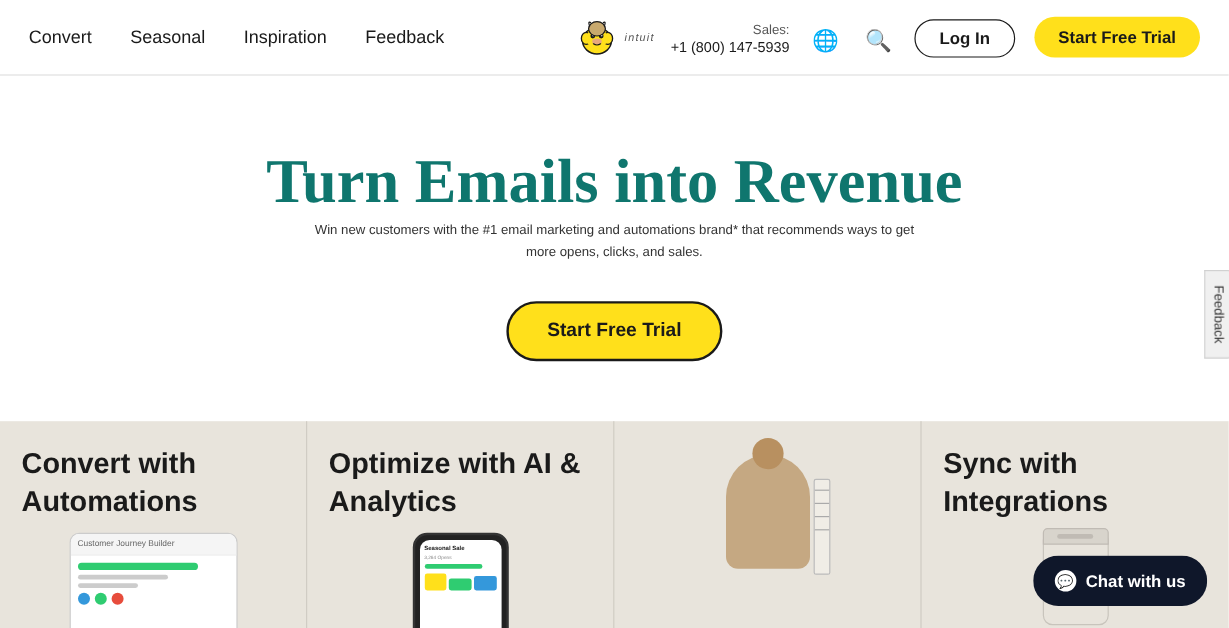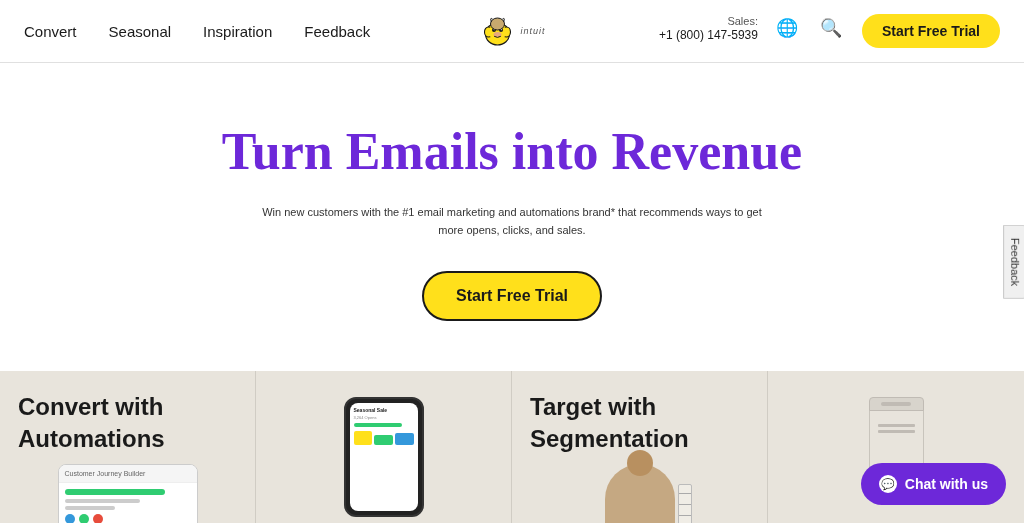--- a/index.html
+++ b/index.html
@@ -54,21 +54,21 @@
     }
     .logo-mailchimp {
       font-size: 24px;
       font-weight: 700;
       color: #1a1a1a;
       letter-spacing: -0.5px;
     }
     .nav-right {
       margin-left: auto;
       display: flex;
-      align-items: flex-start;
+      align-items: flex-end;
       gap: 16px;
     }
     .sales-info {
       text-align: right;
       line-height: 1.3;
     }
     .sales-label {
       font-size: 11px;
       color: #555;
     }
@@ -111,23 +111,23 @@
 
     
     .hero {
       background: #fff;
       text-align: center;
       padding: 60px 20px 50px;
     }
     .hero-title {
       font-size: 52px;
       font-weight: 800;
-      color: #6d28d9;
+      color: #0f766e;
       line-height: 1.1;
-      margin-bottom: 24px;
+      margin-bottom: 4px;
       font-family: Georgia, 'Times New Roman', serif;
     }
     .hero-subtitle {
       font-size: 11px;
       color: #333;
       max-width: 520px;
       margin: 0 auto 32px;
       line-height: 1.6;
     }
     .btn-start-trial-hero {
@@ -247,21 +247,21 @@
       background: #2fcc71;
       border-radius: 2px;
       width: 80%;
     }
 
     
     .chat-bubble {
       position: fixed;
       bottom: 18px;
       right: 18px;
-      background: #6d28d9;
+      background: #0f172a;
       color: #fff;
       padding: 12px 18px;
       border-radius: 30px;
       font-size: 14px;
       font-weight: 600;
       cursor: pointer;
       display: flex;
       align-items: center;
       gap: 8px;
       z-index: 200;
@@ -313,20 +313,21 @@
     </div>
   </div>
 
   <div class="nav-right">
     <div class="sales-info">
       <div class="sales-label">Sales:</div>
       <div class="sales-number">+1 (800) 147-5939</div>
     </div>
     <span class="nav-icon">🌐</span>
     <span class="nav-icon">🔍</span>
+    <button class="btn-login">Log In</button>
     <button class="btn-start-trial-nav">Start Free Trial</button>
   </div>
 </nav>
 
 <section class="hero">
   <h1 class="hero-title">Turn Emails into Revenue</h1>
   <p class="hero-subtitle">Win new customers with the #1 email marketing and automations brand* that recommends ways to get more opens, clicks, and sales.</p>
   <button class="btn-start-trial-hero">Start Free Trial</button>
 </section>
 
@@ -347,50 +348,51 @@
         <div style="display:flex;gap:4px;margin-top:4px;">
           <div style="width:10px;height:10px;border-radius:50%;background:#3498db;"></div>
           <div style="width:10px;height:10px;border-radius:50%;background:#2fcc71;"></div>
           <div style="width:10px;height:10px;border-radius:50%;background:#e74c3c;"></div>
         </div>
       </div>
     </div>
   </div>
 
   <div class="feature-card">
+    <div class="feature-card-title">Optimize with AI &amp; Analytics</div>
     <div class="mock-phone">
       <div class="mock-phone-screen">
         <div class="mock-phone-title">Seasonal Sale</div>
         <div style="font-size:4px;color:#888;margin-bottom:3px;">3,264 Opens</div>
         <div class="mock-phone-bar"></div>
         <div style="display:flex;gap:2px;margin-top:4px;">
           <div style="width:20px;height:14px;background:#ffe01b;border-radius:2px;"></div>
           <div style="width:20px;height:10px;background:#2fcc71;border-radius:2px;margin-top:4px;"></div>
           <div style="width:20px;height:12px;background:#3498db;border-radius:2px;margin-top:2px;"></div>
         </div>
       </div>
     </div>
   </div>
 
   <div class="feature-card">
-    <div class="feature-card-title">Target with Segmentation</div>
     <div style="position:relative;width:120px;margin:8px auto 0;height:100px;">
       <div style="width:70px;height:95px;background:#c5a882;border-radius:35px 35px 10px 10px;margin:0 auto;position:relative;">
         <div style="width:26px;height:26px;background:#b89060;border-radius:50%;position:absolute;top:-14px;left:50%;transform:translateX(-50%);"></div>
       </div>
       <div style="width:14px;height:80px;background:#f0ede6;border:1px solid #bbb;border-radius:2px;position:absolute;right:8px;bottom:0;">
         <div style="height:1px;background:#aaa;margin-top:8px;"></div>
         <div style="height:1px;background:#aaa;margin-top:10px;"></div>
         <div style="height:1px;background:#aaa;margin-top:10px;"></div>
         <div style="height:1px;background:#aaa;margin-top:10px;"></div>
       </div>
     </div>
   </div>
 
   <div class="feature-card">
+    <div class="feature-card-title">Sync with Integrations</div>
     <div style="display:flex;justify-content:center;margin-top:12px;">
       <div style="width:55px;height:75px;background:#e8e4dc;border:1px solid #c8c4bc;border-radius:4px 4px 8px 8px;position:relative;">
         <div style="width:55px;height:14px;background:#d8d4cc;border-radius:4px 4px 0 0;position:absolute;top:-7px;left:-1px;border:1px solid #c0bbb4;display:flex;align-items:center;justify-content:center;">
           <div style="width:30px;height:4px;background:#c0bbb4;border-radius:2px;"></div>
         </div>
         <div style="padding:20px 8px 4px;display:flex;flex-direction:column;gap:3px;">
           <div style="height:3px;background:#c0bbb4;border-radius:1px;"></div>
           <div style="height:3px;background:#c0bbb4;border-radius:1px;"></div>
         </div>
       </div>

